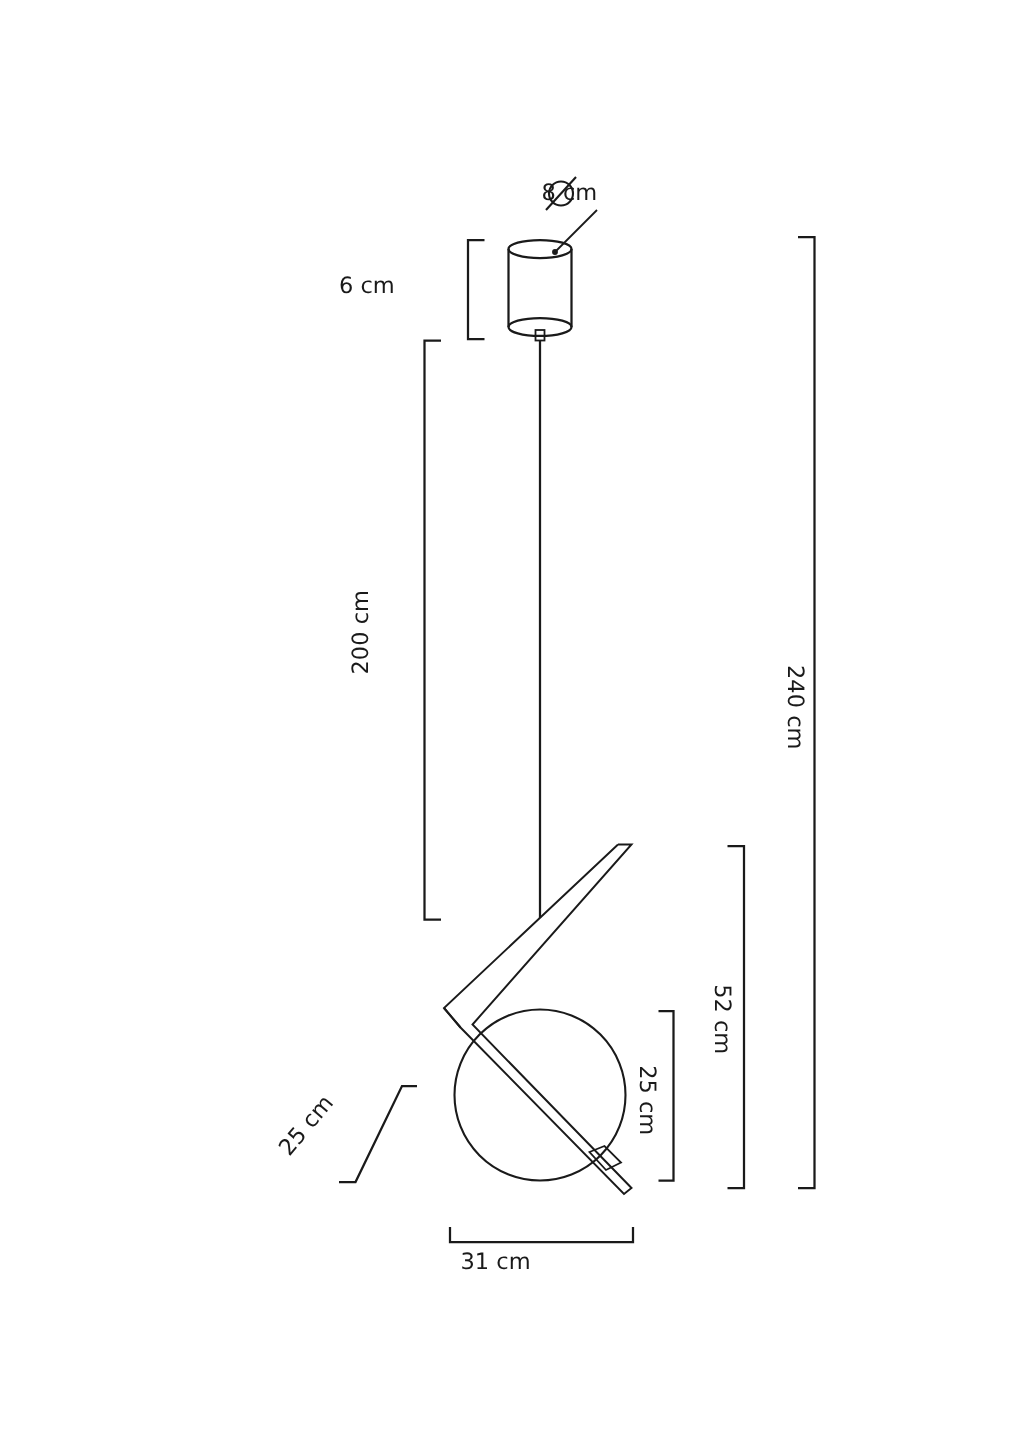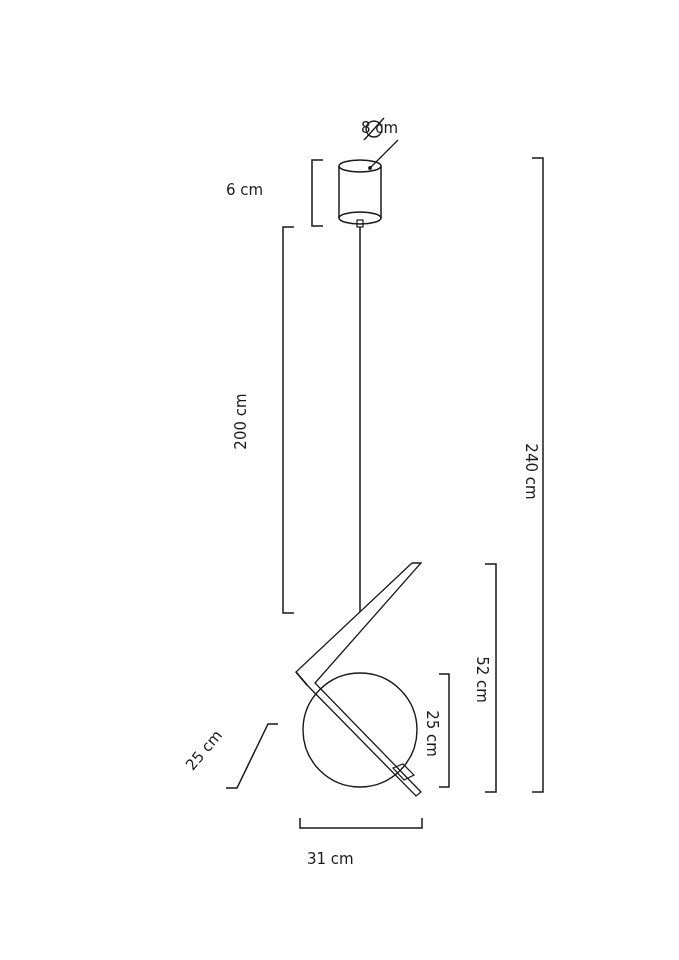--- a/index.html
+++ b/index.html
@@ -62,14 +62,14 @@
     </g>
   </svg>
 
   <span class="lbl" style="left:361px; top:121px;">8 cm</span>
   <span class="lbl" style="left:226px; top:183px;">6 cm</span>
   <span class="lbl rot-ccw" style="left:213px; top:414px;">200 cm</span>
   <span class="lbl rot-cw" style="left:502px; top:464px;">240 cm</span>
   <span class="lbl rot-cw" style="left:458px; top:672px;">52 cm</span>
   <span class="lbl rot-cw" style="left:408px; top:726px;">25 cm</span>
   <span class="lbl rot-diag" style="left:181px; top:743px;">25 cm</span>
-  <span class="lbl" style="left:307px; top:834px;margin-top:18px;">31 cm</span>
+  <span class="lbl" style="left:307px; top:834px;">31 cm</span>
 </div>
 
 </body></html>

